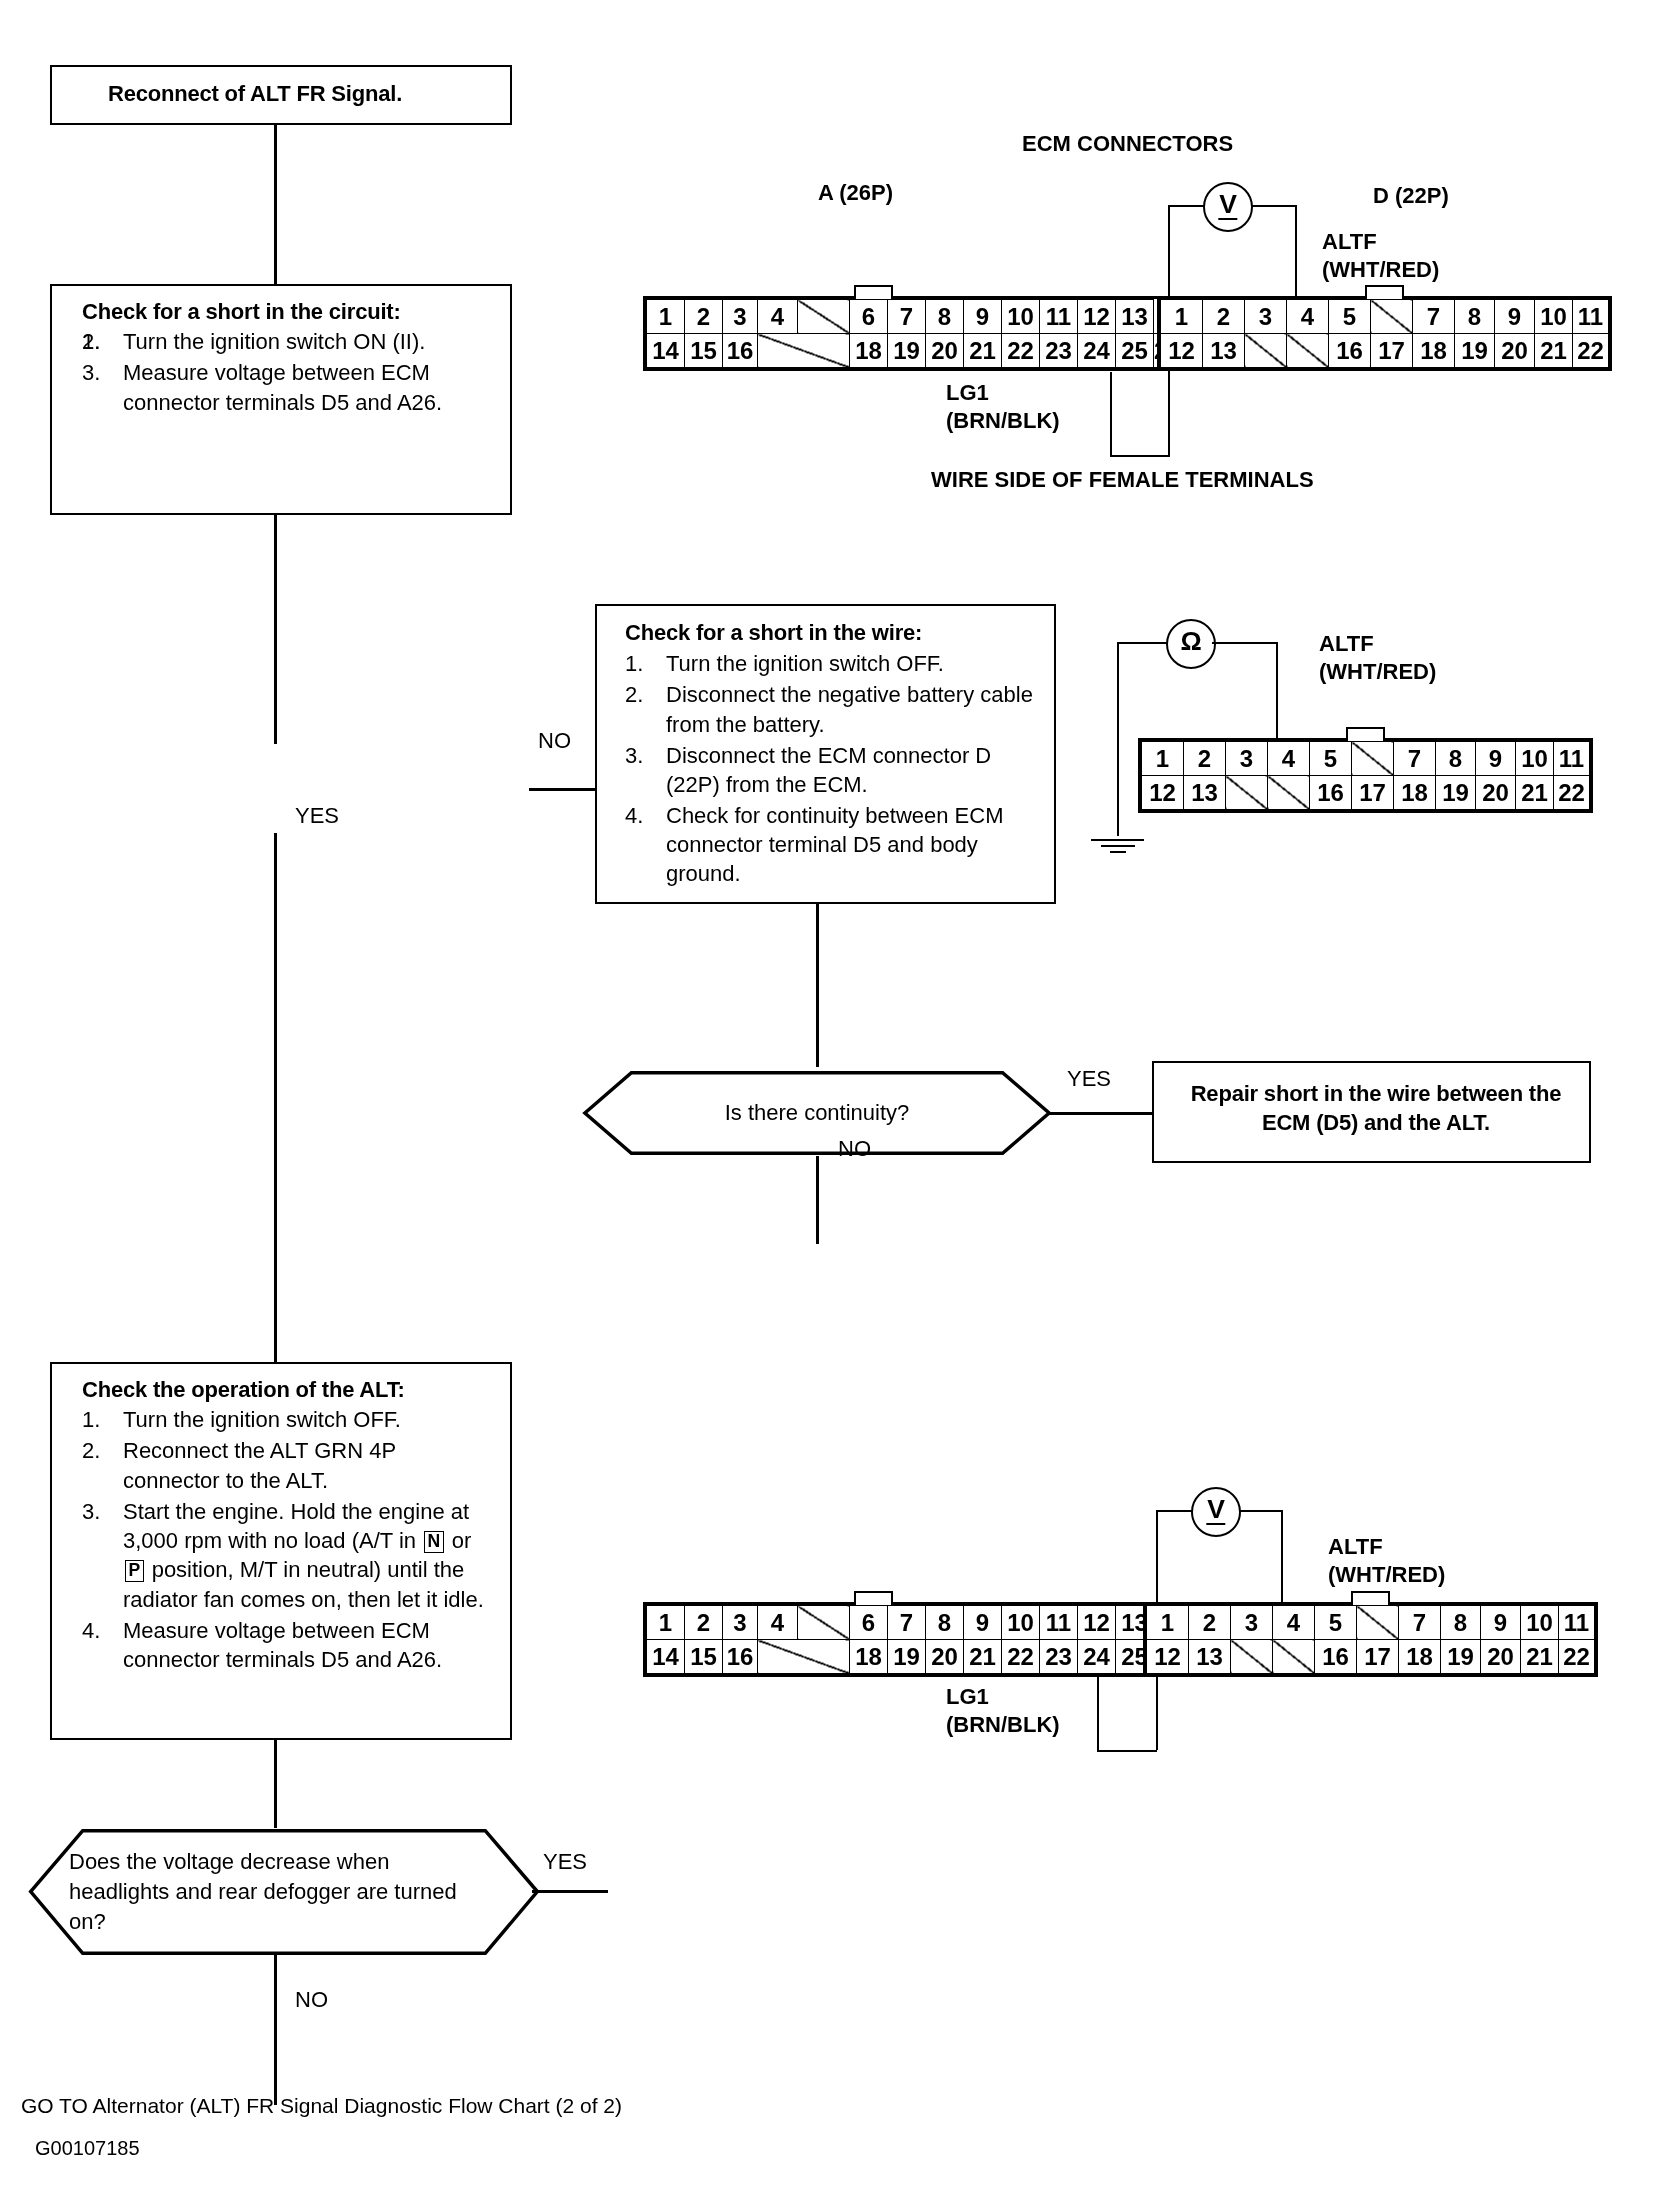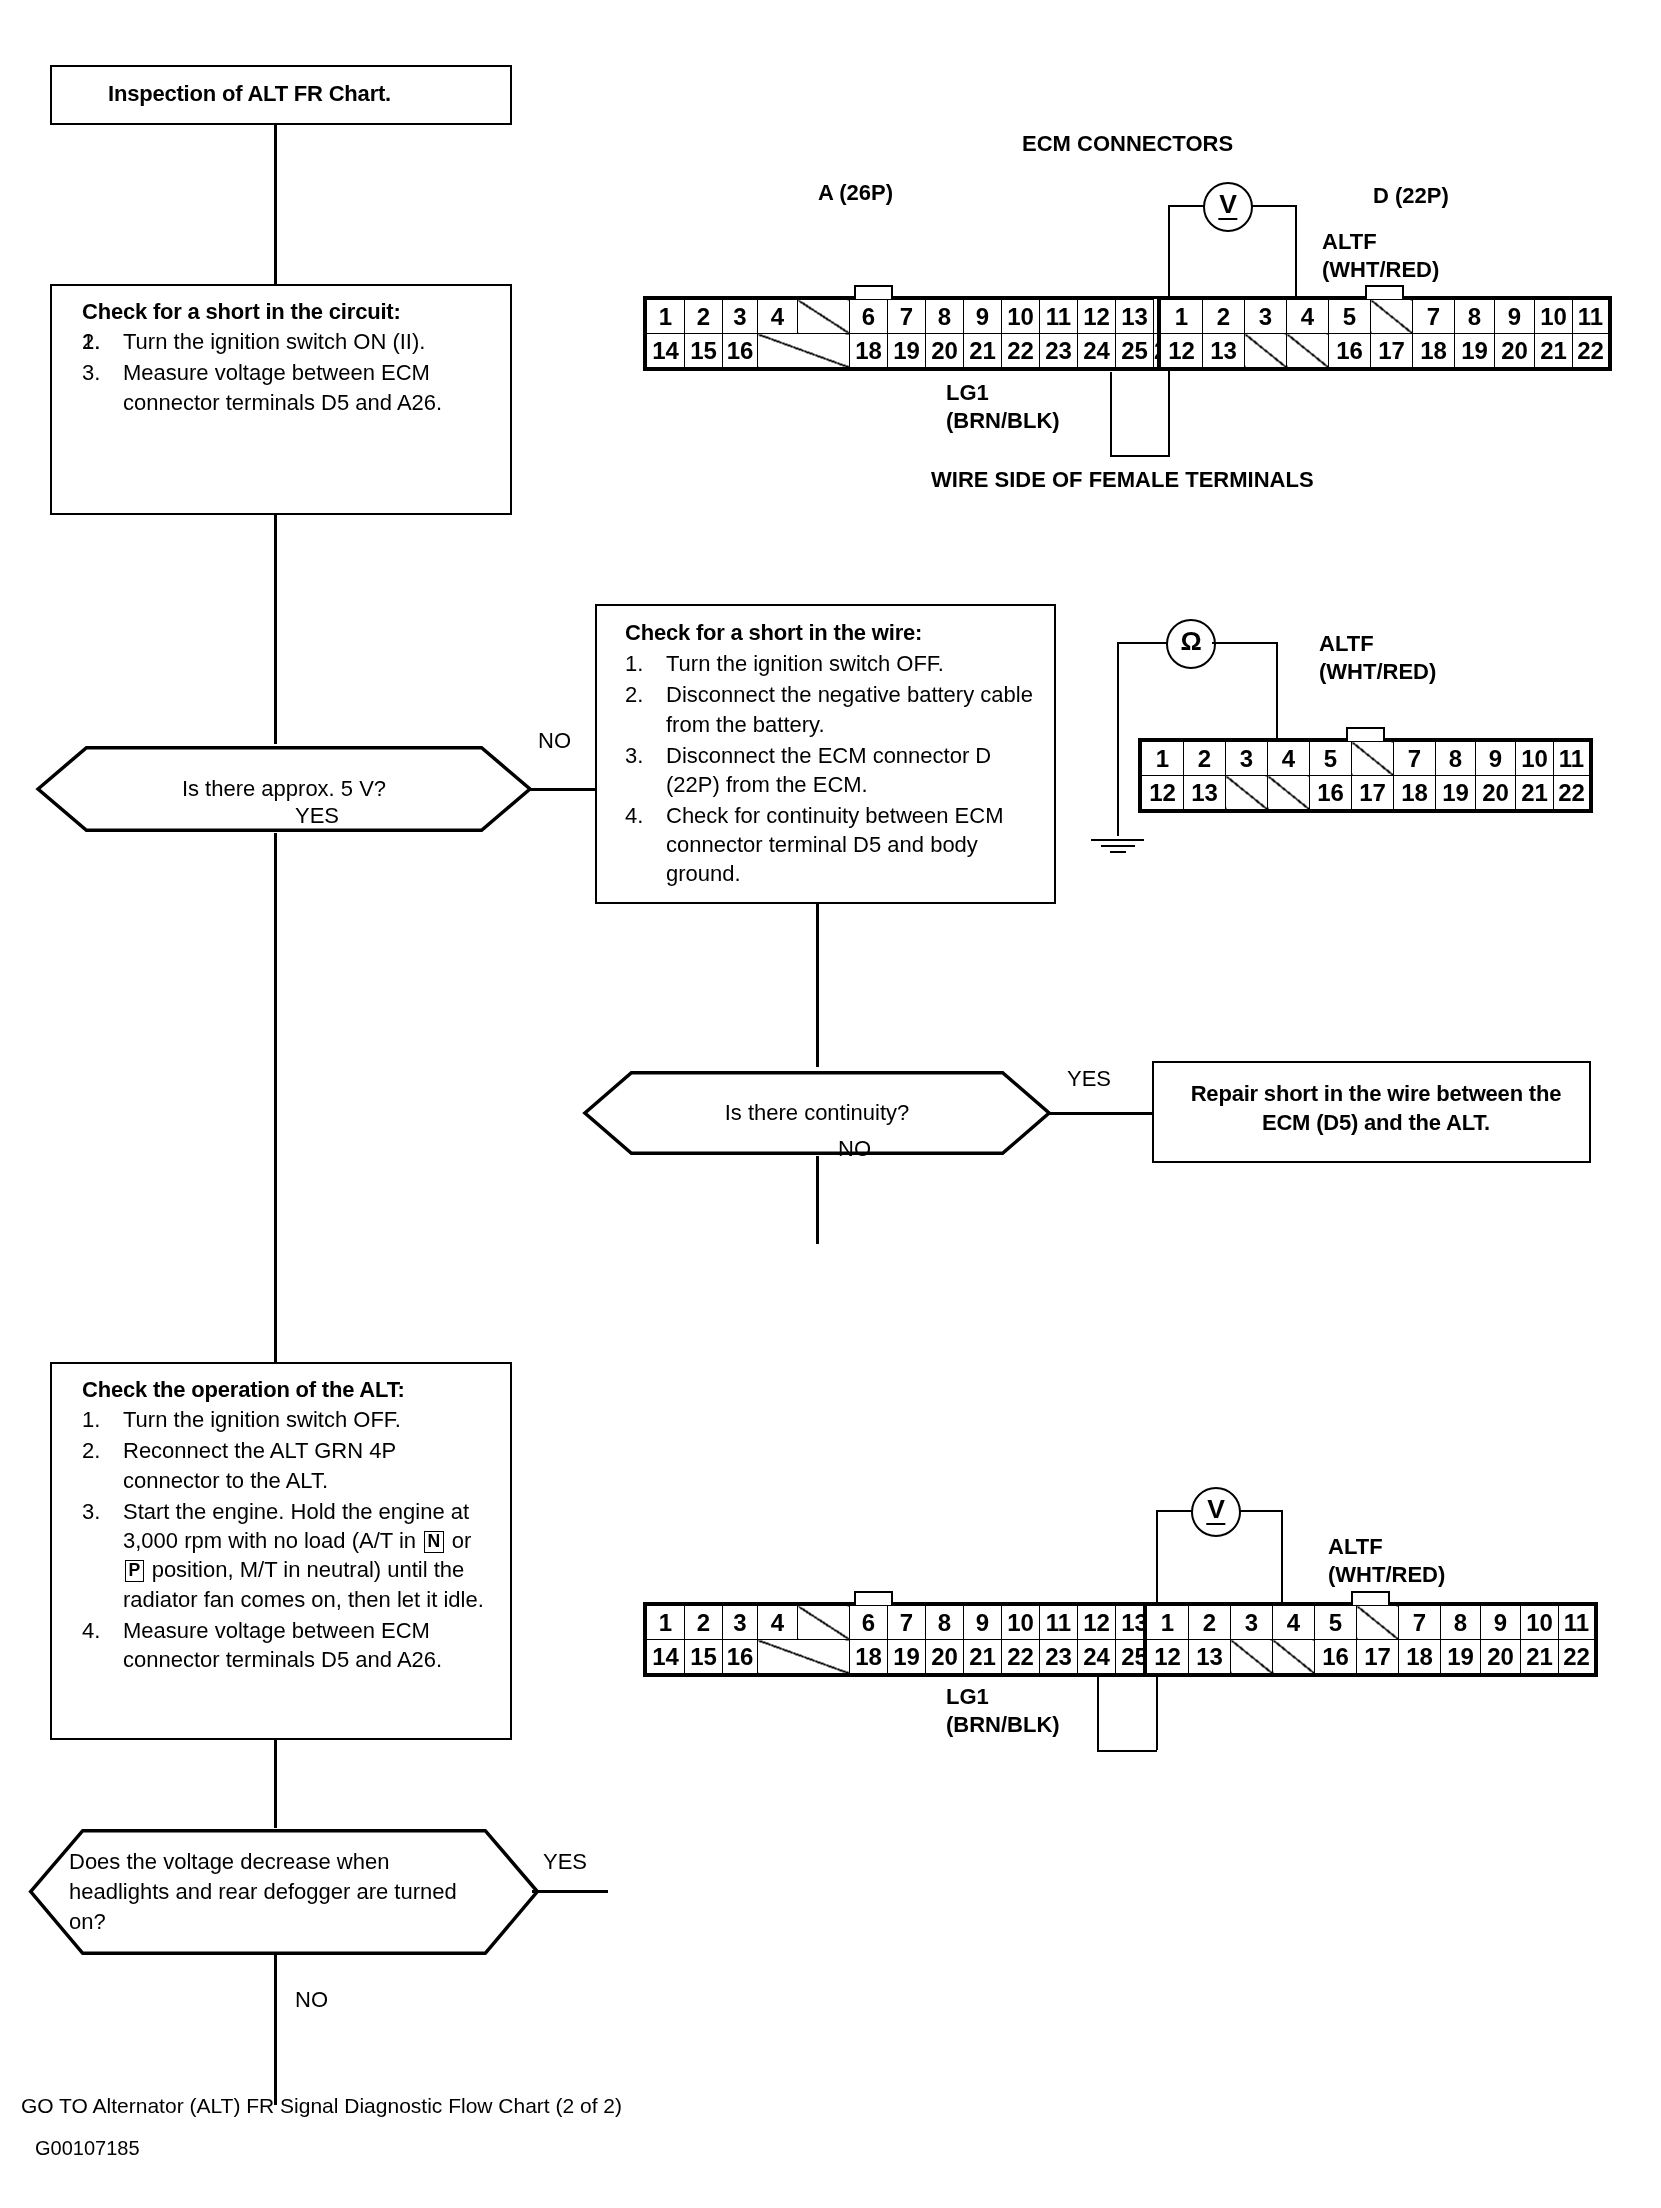--- a/index.html
+++ b/index.html
@@ -172,21 +172,21 @@
     white-space:nowrap;
   }
 </style>
 </head>
 <body>
 
 <div id="page">
 
   <div class="box" style="left:50px;top:65px;width:462px;height:60px;">
     <div class="inner" style="padding:12.4px 0 0 56px;">
-      <div class="hdr">Inspection of ALT FR Chart.</div>
+      <div class="hdr">Reconnect of ALT FR Signal.</div>
     </div>
   </div>
 
   <div class="lab" style="left:1022px;top:130px;">ECM CONNECTORS</div>
 
   <div class="vline" style="left:274px;top:125px;height:159px;"></div>
 
   <div class="box" style="left:50px;top:284px;width:462px;height:231px;">
     <div class="inner" style="padding:10.6px 16px 0 30px;">
       <div class="hdr">Check for a short in the circuit:</div>
@@ -292,28 +292,20 @@
         <td>22</td>
       </tr>
     </tbody>
       </table>
   </div>
 
   <div class="lab" style="left:931px;top:466px;">WIRE SIDE OF FEMALE TERMINALS</div>
 
   <div class="vline" style="left:274px;top:515px;height:229px;"></div>
 
-  <div class="dec center" style="left:35px;top:745px;width:498px;height:88px;">
-    <svg width="498" height="88" viewBox="0 0 565 100">
-      <polygon points="3,50 58,3 507,3 562,50 507,97 58,97" fill="#fff" stroke="#000" stroke-width="4"></polygon>
-    </svg>
-    <div class="txt">
-        <span>Is there approx. 5 V?</span>
-      </div>
-  </div>
   <div class="blabel" style="left:538px;top:728px;">NO</div>
   <div class="blabel" style="left:295px;top:803px;">YES</div>
 
   <div class="hline" style="left:529px;top:788px;width:67px;"></div>
 
   <div class="vline" style="left:274px;top:833px;height:529px;"></div>
 
   <div class="box" style="left:595px;top:604px;width:461px;height:300px;">
     <div class="inner" style="padding:12.4px 17.6px 0 28px;">
       <div class="hdr">Check for a short in the wire:</div>

